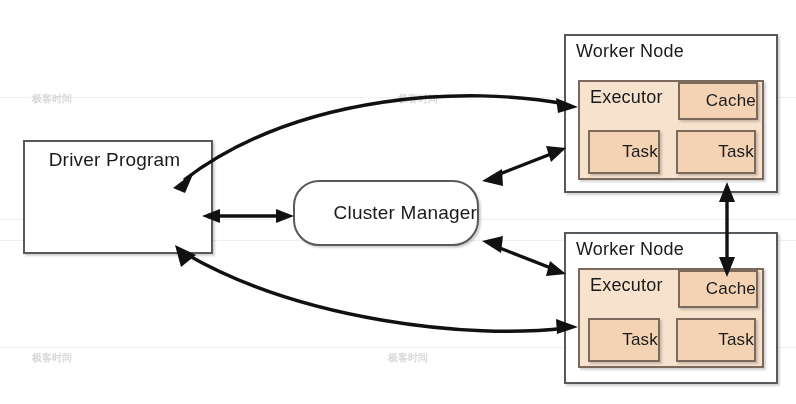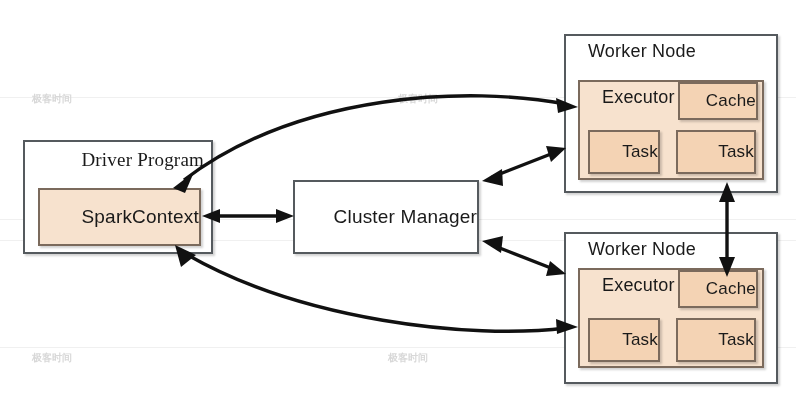--- a/index.html
+++ b/index.html
@@ -42,32 +42,32 @@
   .box-peach-dark {
     background: #f4d3b4;
     border: 2px solid #7b6a5c;
     box-shadow: 2px 2px 2px rgba(0,0,0,0.18);
   }
   .title-top {
     align-items: flex-start;
     justify-content: flex-start;
   }
   .title-top > .lbl {
-    padding: 6px 0 0 22px;
+    padding: 6px 0 0 10px;
   }
   .lbl {
     display: block;
     line-height: 1.1;
   }
 
   
   #driver-program   { left: 23px;  top: 140px; width: 190px; height: 114px; font-size: 19px; }
   #spark-context    { left: 38px;  top: 188px; width: 163px; height: 58px;  font-size: 19px; }
 
-  #cluster-manager  { left: 293px; top: 180px; width: 186px; height: 74px;  font-size: 19px; }
+  #cluster-manager  { left: 293px; top: 180px; width: 186px; height: 66px;  font-size: 19px; border-radius: 26px; }
 
   #worker-node-1    { left: 564px; top: 34px;  width: 214px; height: 159px; font-size: 18px; }
   #executor-1       { left: 578px; top: 80px;  width: 186px; height: 100px; font-size: 18px; }
   #cache-1          { left: 678px; top: 82px;  width: 80px;  height: 38px;  font-size: 17px; }
   #task-1a          { left: 588px; top: 130px; width: 72px;  height: 44px;  font-size: 17px; }
   #task-1b          { left: 676px; top: 130px; width: 80px;  height: 44px;  font-size: 17px; }
 
   #worker-node-2    { left: 564px; top: 232px; width: 214px; height: 152px; font-size: 18px; }
   #executor-2       { left: 578px; top: 268px; width: 186px; height: 100px; font-size: 18px; }
   #cache-2          { left: 678px; top: 270px; width: 80px;  height: 38px;  font-size: 17px; }
@@ -119,26 +119,23 @@
   <div class="wm" style="left:398px; top:92px;">极客时间</div>
   <div class="wm" style="left:118px; top:233px;">极客时间</div>
   <div class="wm" style="left:318px; top:233px;">极客时间</div>
   <div class="wm" style="left:620px; top:233px;">极客时间</div>
   <div class="wm" style="left:32px; top:351px;">极客时间</div>
   <div class="wm" style="left:388px; top:351px;">极客时间</div>
   <div class="wm" style="left:706px; top:108px;">极客时间</div>
   <div class="wm" style="left:706px; top:345px;">极客时间</div>
 
   <div class="box box-white title-top" id="driver-program">
-    <span class="lbl" style="width:100%; text-align:right; padding:8px 7px 0 0;font-family:Liberation Serif, serif;">Driver Program</span>
-  </div>
-
-  <div class="box box-peach" id="spark-context">
-    <span class="lbl">SparkContext</span>
-  </div>
+    <span class="lbl" style="width:100%; text-align:center; padding:8px 7px 0 0;">Driver Program</span>
+  </div>
+
 
   <div class="box box-white" id="cluster-manager">
     <span class="lbl">Cluster Manager</span>
   </div>
 
   <div class="box box-white title-top" id="worker-node-1">
     <span class="lbl">Worker Node</span>
   </div>
 
   <div class="box box-peach title-top" id="executor-1">

